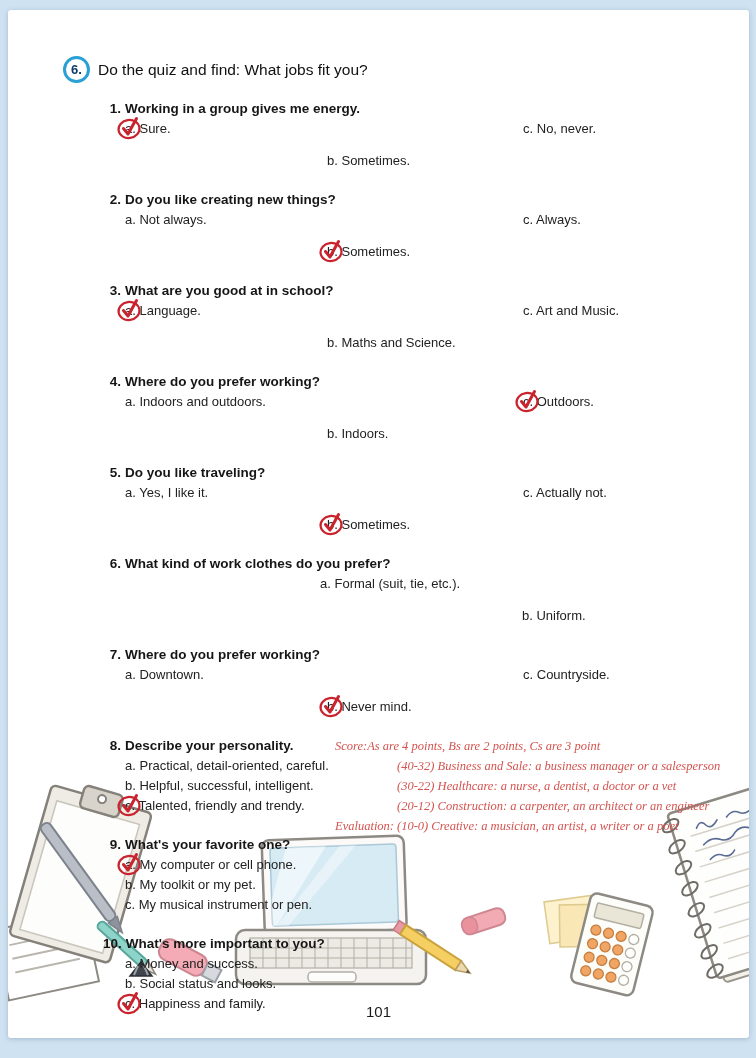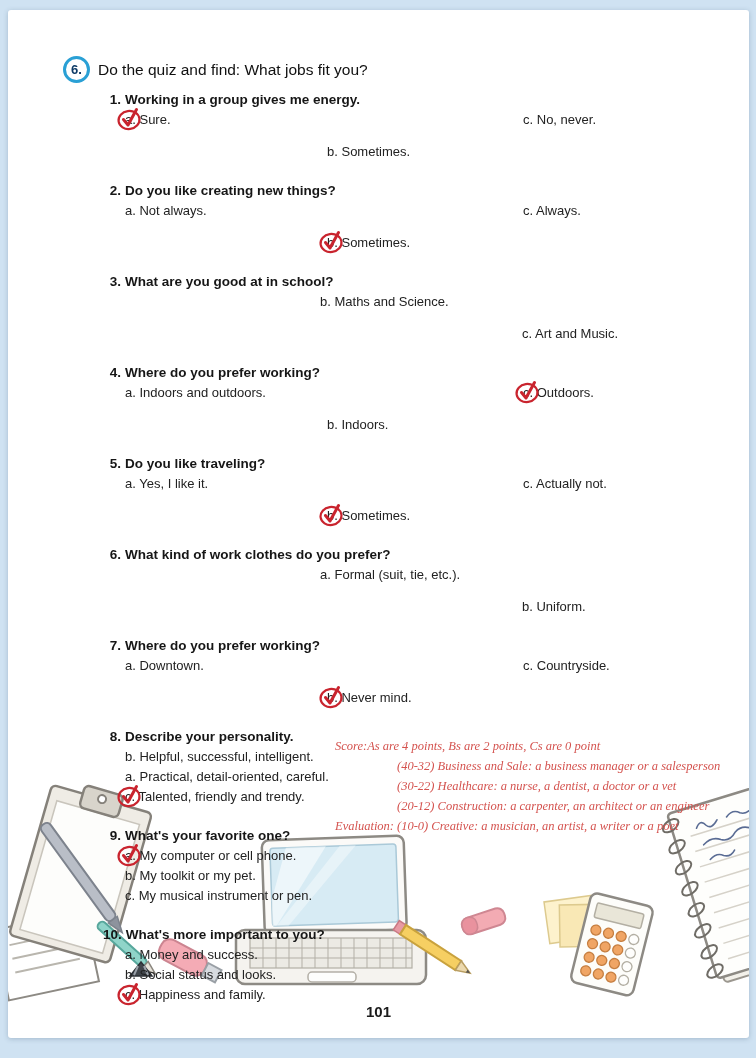--- a/index.html
+++ b/index.html
@@ -21,21 +21,21 @@
   .section-circle {
     width:27px; height:27px; border:3px solid #2aa0d5; border-radius:50%;
     color:#0d3a66; font-weight:bold; font-size:13px;
     display:flex; align-items:center; justify-content:center; background:#fff;
   }
   .section-title { margin-left:8px; font-weight:normal; font-size:15.5px; color:#101010; }
 
   
   .quiz { position:absolute; left:95px; top:80px; width:615px; z-index:2; }
   .question { margin-bottom:19px; }
-  .q-head { font-weight:bold; font-size:13.5px; line-height:20px; color:#161616; }
+  .q-head { font-weight:bold; font-size:13.5px; line-height:20px; color:#161616;margin-top:9px; }
   .q-num { display:inline-block; min-width:18px; text-align:right; margin-right:4px; }
   .q-options { margin-left:22px;justify-content:flex-end; }
   .q-options.columns { display:flex; }
   .columns .option:nth-child(1) { width:202px; }
   .columns .option:nth-child(2) { width:196px;margin-top:32px; }
   .columns .option:nth-child(3) { flex:1; }
   .option { position:relative; font-size:13px; line-height:20px; color:#222; }
   .stacked .option { display:block; }
   .check-icon { display:none; }
   .option.checked .check-icon {
@@ -50,21 +50,21 @@
     font-size:12.5px; line-height:20px; color:#d4524e;
   }
   .score-line .score-label { font-weight:normal; }
   .eval-row { display:flex;align-items:flex-end; }
   .eval-label { min-width:62px; }
   .eval-list { flex:1;font-family:Liberation Serif, serif; }
 
   
   .page-number {
     position:absolute; left:0; right:0; bottom:18px; z-index:5;
-    text-align:center; font-weight:bold; font-size:15px; color:#1c1c1c;
+    text-align:center; font-weight:normal; font-size:15px; color:#1c1c1c;
   }
 
   
   .illustrations {
     position:absolute; left:0; top:770px; width:741px; height:235px;
     z-index:1; pointer-events:none;
   }
 </style>
 </head>
 <body>
@@ -127,20 +127,27 @@
     <span class="opt-label">c.</span> <span class="opt-text">Always.</span>
   </div>
 </div>
   </div>
 
   <div class="question">
     <div class="q-head">
       <span class="q-num">3.</span><span class="q-text">What are you good at in school?</span>
     </div>
     <div class="q-options columns">
+  <div class="option checked">
+    <svg class="check-icon" viewBox="0 0 26 26">
+      <ellipse cx="13" cy="15" rx="10.5" ry="9" fill="none" stroke="#c9242e" stroke-width="2.2" transform="rotate(-8 13 15)"></ellipse>
+      <path d="M7.5 14.5 L12 20 L20.5 4.5" fill="none" stroke="#c9242e" stroke-width="3" stroke-linecap="round" stroke-linejoin="round"></path>
+    </svg>
+    <span class="opt-label">a.</span> <span class="opt-text">Language.</span>
+  </div>
 
   <div class="option">
     
     <span class="opt-label">b.</span> <span class="opt-text">Maths and Science.</span>
   </div>
 
   <div class="option">
     
     <span class="opt-label">c.</span> <span class="opt-text">Art and Music.</span>
   </div>
@@ -240,28 +247,28 @@
 </div>
   </div>
 
   <div class="question">
     <div class="q-head">
       <span class="q-num">8.</span><span class="q-text">Describe your personality.</span>
     </div>
     <div class="q-options stacked">
   <div class="option">
     
+    <span class="opt-label">a.</span> <span class="opt-text">Practical, detail-oriented, careful.</span>
+  </div>
+
+  <div class="option">
+    
     <span class="opt-label">b.</span> <span class="opt-text">Helpful, successful, intelligent.</span>
   </div>
 
-  <div class="option">
-    
-    <span class="opt-label">a.</span> <span class="opt-text">Practical, detail-oriented, careful.</span>
-  </div>
-
   <div class="option checked">
     <svg class="check-icon" viewBox="0 0 26 26">
       <ellipse cx="13" cy="15" rx="10.5" ry="9" fill="none" stroke="#c9242e" stroke-width="2.2" transform="rotate(-8 13 15)"></ellipse>
       <path d="M7.5 14.5 L12 20 L20.5 4.5" fill="none" stroke="#c9242e" stroke-width="3" stroke-linecap="round" stroke-linejoin="round"></path>
     </svg>
     <span class="opt-label">c.</span> <span class="opt-text">Talented, friendly and trendy.</span>
   </div>
 </div>
   </div>
 
@@ -310,21 +317,21 @@
       <ellipse cx="13" cy="15" rx="10.5" ry="9" fill="none" stroke="#c9242e" stroke-width="2.2" transform="rotate(-8 13 15)"></ellipse>
       <path d="M7.5 14.5 L12 20 L20.5 4.5" fill="none" stroke="#c9242e" stroke-width="3" stroke-linecap="round" stroke-linejoin="round"></path>
     </svg>
     <span class="opt-label">c.</span> <span class="opt-text">Happiness and family.</span>
   </div>
 </div>
   </div>
 </div>
 
   <div class="scoring">
-    <div class="score-line"><span class="score-label">Score:</span><span>As are 4 points, Bs are 2 points, Cs are 0 point</span></div>
+    <div class="score-line"><span class="score-label">Score:</span><span>As are 4 points, Bs are 2 points, Cs are 3 point</span></div>
     <div class="eval-row">
       <span class="eval-label">Evaluation:</span>
       <div class="eval-list">
           <div class="eval-item">(40-32) Business and Sale: a business manager or a salesperson</div>
           <div class="eval-item">(30-22) Healthcare: a nurse, a dentist, a doctor or a vet</div>
           <div class="eval-item">(20-12) Construction: a carpenter, an architect or an engineer</div>
           <div class="eval-item">(10-0) Creative: a musician, an artist, a writer or a poet</div>
         </div>
     </div>
   </div>

